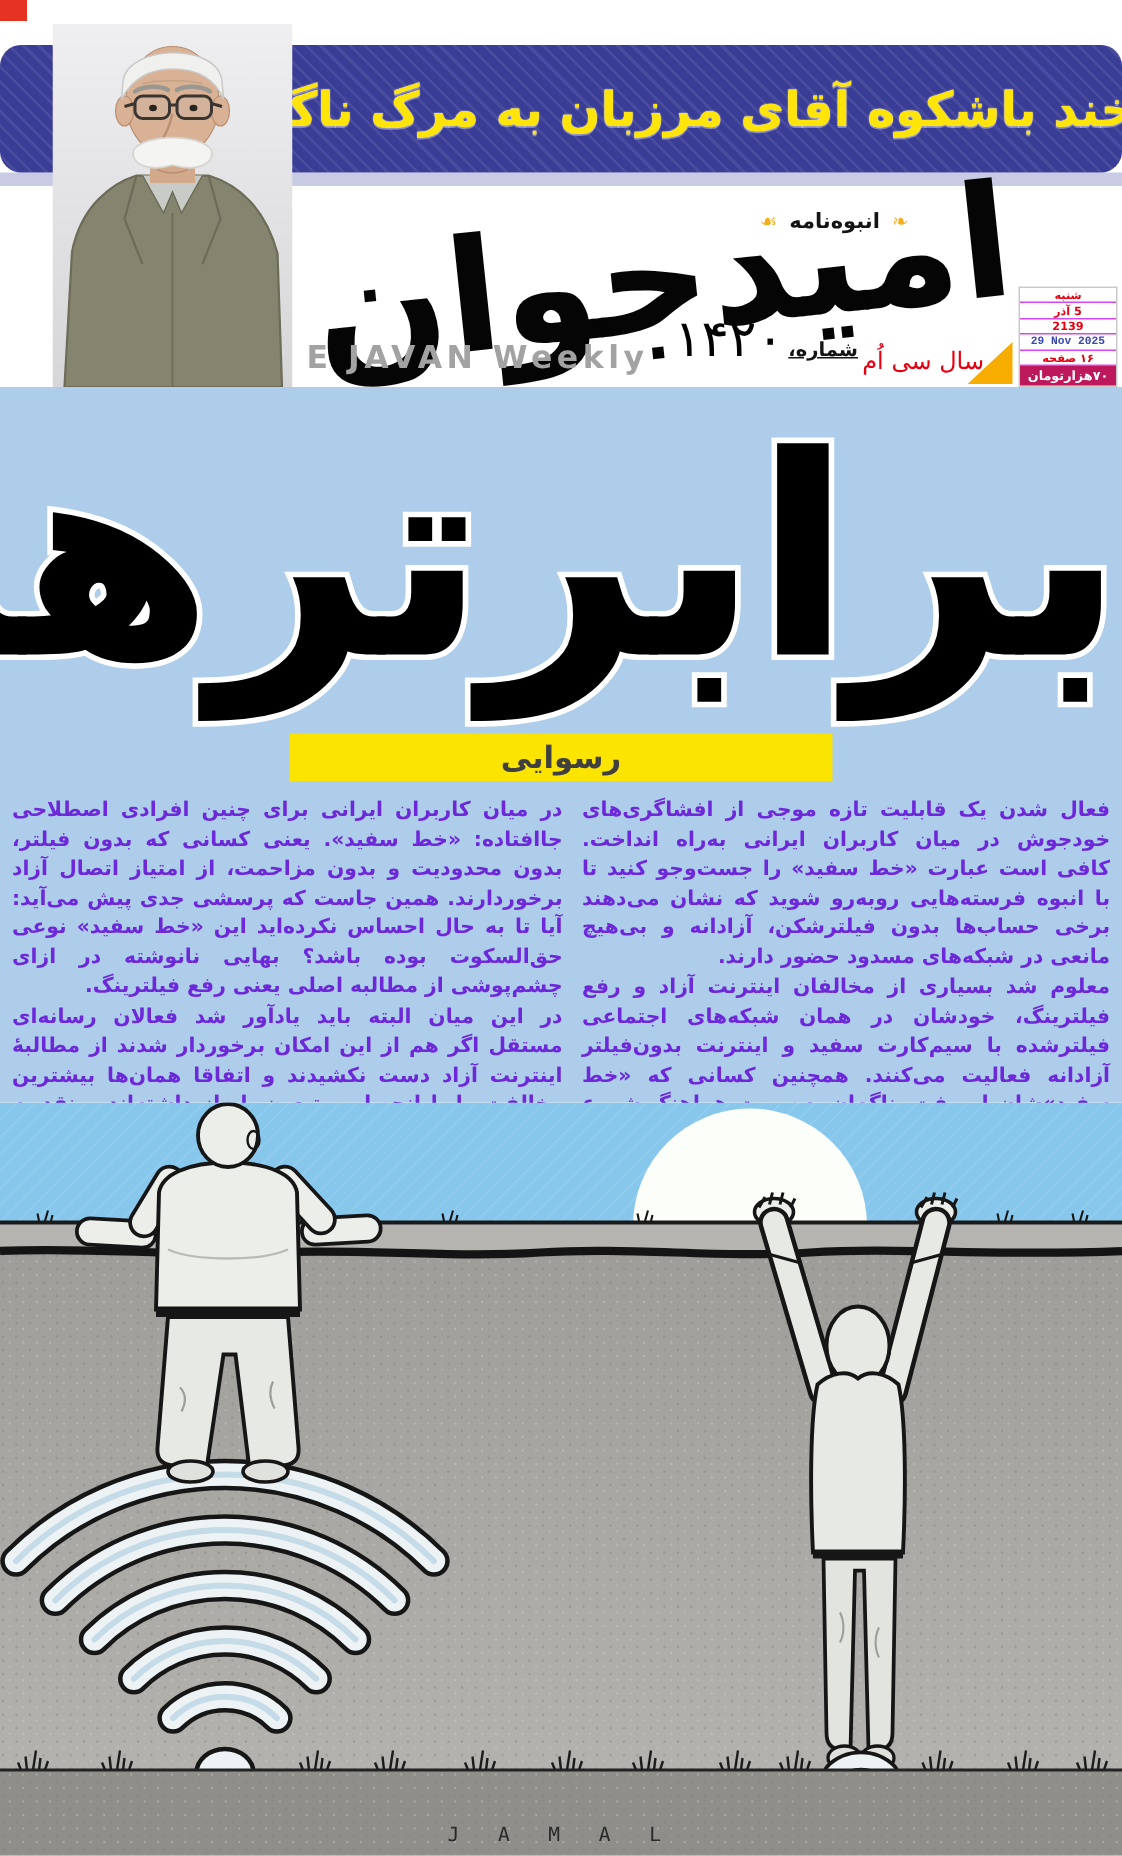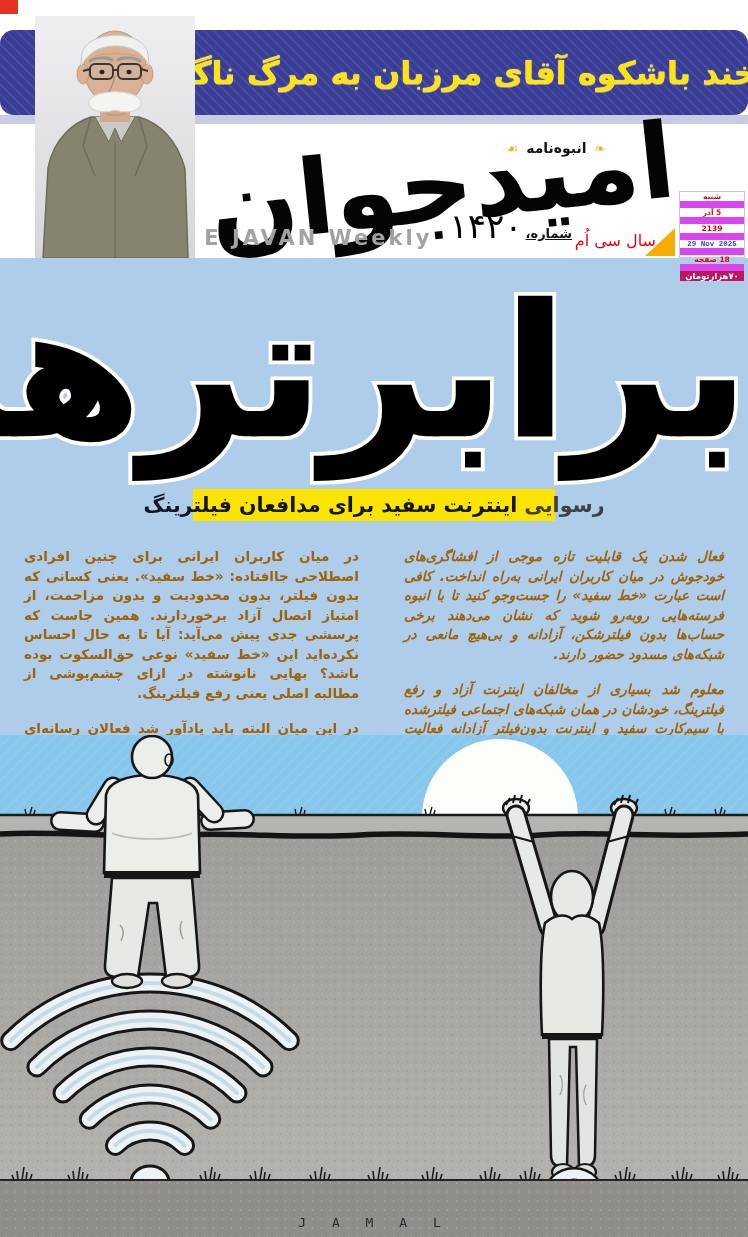--- a/index.html
+++ b/index.html
@@ -31,44 +31,44 @@
   .latin-title { left:118px; top:226px; font-weight:bold; font-size:21px; letter-spacing:3px; color:#a2a2a2; z-index:4; }
   .year-label { right:92px; top:231px; color:#e60012; font-size:16px; font-weight:normal; direction:rtl; z-index:7;margin-left:32px; }
   .issue { right:176px; top:206px; direction:rtl; display:flex; align-items:baseline; gap:3px; z-index:7; }
   .issue-label { font-size:13px; font-weight:bold; color:#141414;text-decoration:underline; }
   .issue-number { font-size:34px; font-weight:normal; color:#000000; }
   .price-triangle { left:645px; top:228px; width:0; height:0; border-left:30px solid transparent;
     border-bottom:28px solid #f7ad00; z-index:7; }
   .date-box { left:679px; top:191px; width:66px; height:67px; background:#fff; border:1px solid #c9c9c9; z-index:8;
     display:flex; flex-direction:column; }
   .date-row { flex:1; display:flex; align-items:center; justify-content:center; font-size:7.5px; font-weight:bold;
-    color:#e60012; border-bottom:7px solid #d946ef; direction:rtl; white-space:nowrap; }
+    color:#e60012; border-bottom:1px solid #d946ef; direction:rtl; white-space:nowrap; }
   .date-row.latin { color:#3b49b5; direction:ltr;font-family:Liberation Mono, monospace; }
   .price-badge { height:13px; display:flex; align-items:center; justify-content:center; background:#be185d; color:#fff;
     font-size:8.5px; font-weight:bold; direction:rtl; white-space:nowrap; }
 
   
   .blue-zone { left:0; top:258px; width:748px; height:477px; background:#aecdea; z-index:0; }
   .headline-wrap { left:0; top:258px; width:748px; height:228px; z-index:1; display:flex; align-items:center; justify-content:center; }
   .headline-layer { position:absolute; width:100%; text-align:center; font-size:182px; font-weight:bold; line-height:210px;
     direction:rtl; white-space:nowrap; }
   .headline-stroke { color:#000; -webkit-text-stroke:10px #ffffff; }
   .headline-fill { color:#000; -webkit-text-stroke:2.5px #000; }
   .subhead-bar { left:193px; top:489px; width:362px; height:32px; background:#fbe400; z-index:2;
     display:flex; direction:rtl; align-items:center; justify-content:center; gap:7px;
     font-size:20.5px; font-weight:bold; white-space:nowrap; }
   .subhead-lead { color:#404040; }
   .subhead-rest { color:#141422; }
 
   
   .article { left:8px; top:531px; width:732px; display:flex; direction:rtl; gap:13px; z-index:2; }
-  .col-right { width:352px;font-style:italic; }
+  .col-right { width:352px; }
   .col-left { width:367px; }
-  .article p { font-size:13.5px; font-weight:bold; line-height:19.5px; color:#a16207; text-align:justify;
-    text-align-last:right; direction:rtl; margin:16px; }
+  .article p { font-size:13.5px; font-weight:bold; line-height:19.5px; color:#6d28d9; text-align:justify;
+    text-align-last:right; direction:rtl; margin:0; }
   .article p + p { margin-top:1px; }
 
   
   .cartoon { left:0; top:735px; width:748px; height:502px; z-index:2; }
 </style>
 </head>
 <body>
 
 <div id="page">
 
@@ -132,34 +132,33 @@
     <span class="issue-number">۱۴۲۰</span>
   </div>
 
   <div class="abs price-triangle"></div>
 
   <div class="abs date-box">
     <div class="date-row">شنبه</div>
     <div class="date-row">5 آذر</div>
     <div class="date-row">2139</div>
     <div class="date-row latin">29 Nov 2025</div>
-    <div class="date-row">18 صفحه</div>
+    <div class="date-row">۱۶ صفحه</div>
     <div class="price-badge">۷۰هزارتومان</div>
   </div>
 
   <div class="abs blue-zone"></div>
 
   <div class="abs headline-wrap">
     <span class="headline-layer headline-stroke">برابرترها!</span>
     <span class="headline-layer headline-fill">برابرترها!</span>
   </div>
 
   <div class="abs subhead-bar">
     <span class="subhead-lead">رسوایی</span>
-    <span class="subhead-rest">اینترنت سفید برای مدافعان فیلترینگ</span>
   </div>
 
   <div class="abs article">
     <div class="col-right">
       <p>فعال شدن یک قابلیت تازه موجی از افشاگری‌های خودجوش در میان کاربران ایرانی به‌راه انداخت. کافی است عبارت «خط سفید» را جست‌وجو کنید تا با انبوه فرسته‌هایی روبه‌رو شوید که نشان می‌دهند برخی حساب‌ها بدون فیلترشکن، آزادانه و بی‌هیچ مانعی در شبکه‌های مسدود حضور دارند.</p>
       <p>معلوم شد بسیاری از مخالفان اینترنت آزاد و رفع فیلترینگ، خودشان در همان شبکه‌های اجتماعی فیلترشده با سیم‌کارت سفید و اینترنت بدون‌فیلتر آزادانه فعالیت می‌کنند. همچنین کسانی که «خط سفید»شان لو رفت، ناگهان به‌صورت هماهنگ شروع به توییت‌زدن کردند و از مسئولین خواستند خط ۹۰ میلیون ایرانی را هم سفید کنند؛ تلاشی که نه از سر عدالت، بلکه برای کاستن از روسیاهی داشتن خط سفید خودشان بود.</p>
     </div>
     <div class="col-left">
       <p>در میان کاربران ایرانی برای چنین افرادی اصطلاحی جاافتاده: «خط سفید». یعنی کسانی که بدون فیلتر، بدون محدودیت و بدون مزاحمت، از امتیاز اتصال آزاد برخوردارند. همین جاست که پرسشی جدی پیش می‌آید: آیا تا به حال احساس نکرده‌اید این «خط سفید» نوعی حق‌السکوت بوده باشد؟ بهایی نانوشته در ازای چشم‌پوشی از مطالبه اصلی یعنی رفع فیلترینگ.</p>
       <p>در این میان البته باید یادآور شد فعالان رسانه‌ای مستقل اگر هم از این امکان برخوردار شدند از مطالبهٔ اینترنت آزاد دست نکشیدند و اتفاقا همان‌ها بیشترین مخالفت را با انحصار و تبعیض ابراز داشته‌اند و نقد به جانب رطب خورده‌هایی است که منع رطب می‌کنند. پایداری‌چی‌هایی که پایشان را روی اینترنت گذاشته‌اند و نمی‌گذارند پزشکیان آزاد کند....</p>

